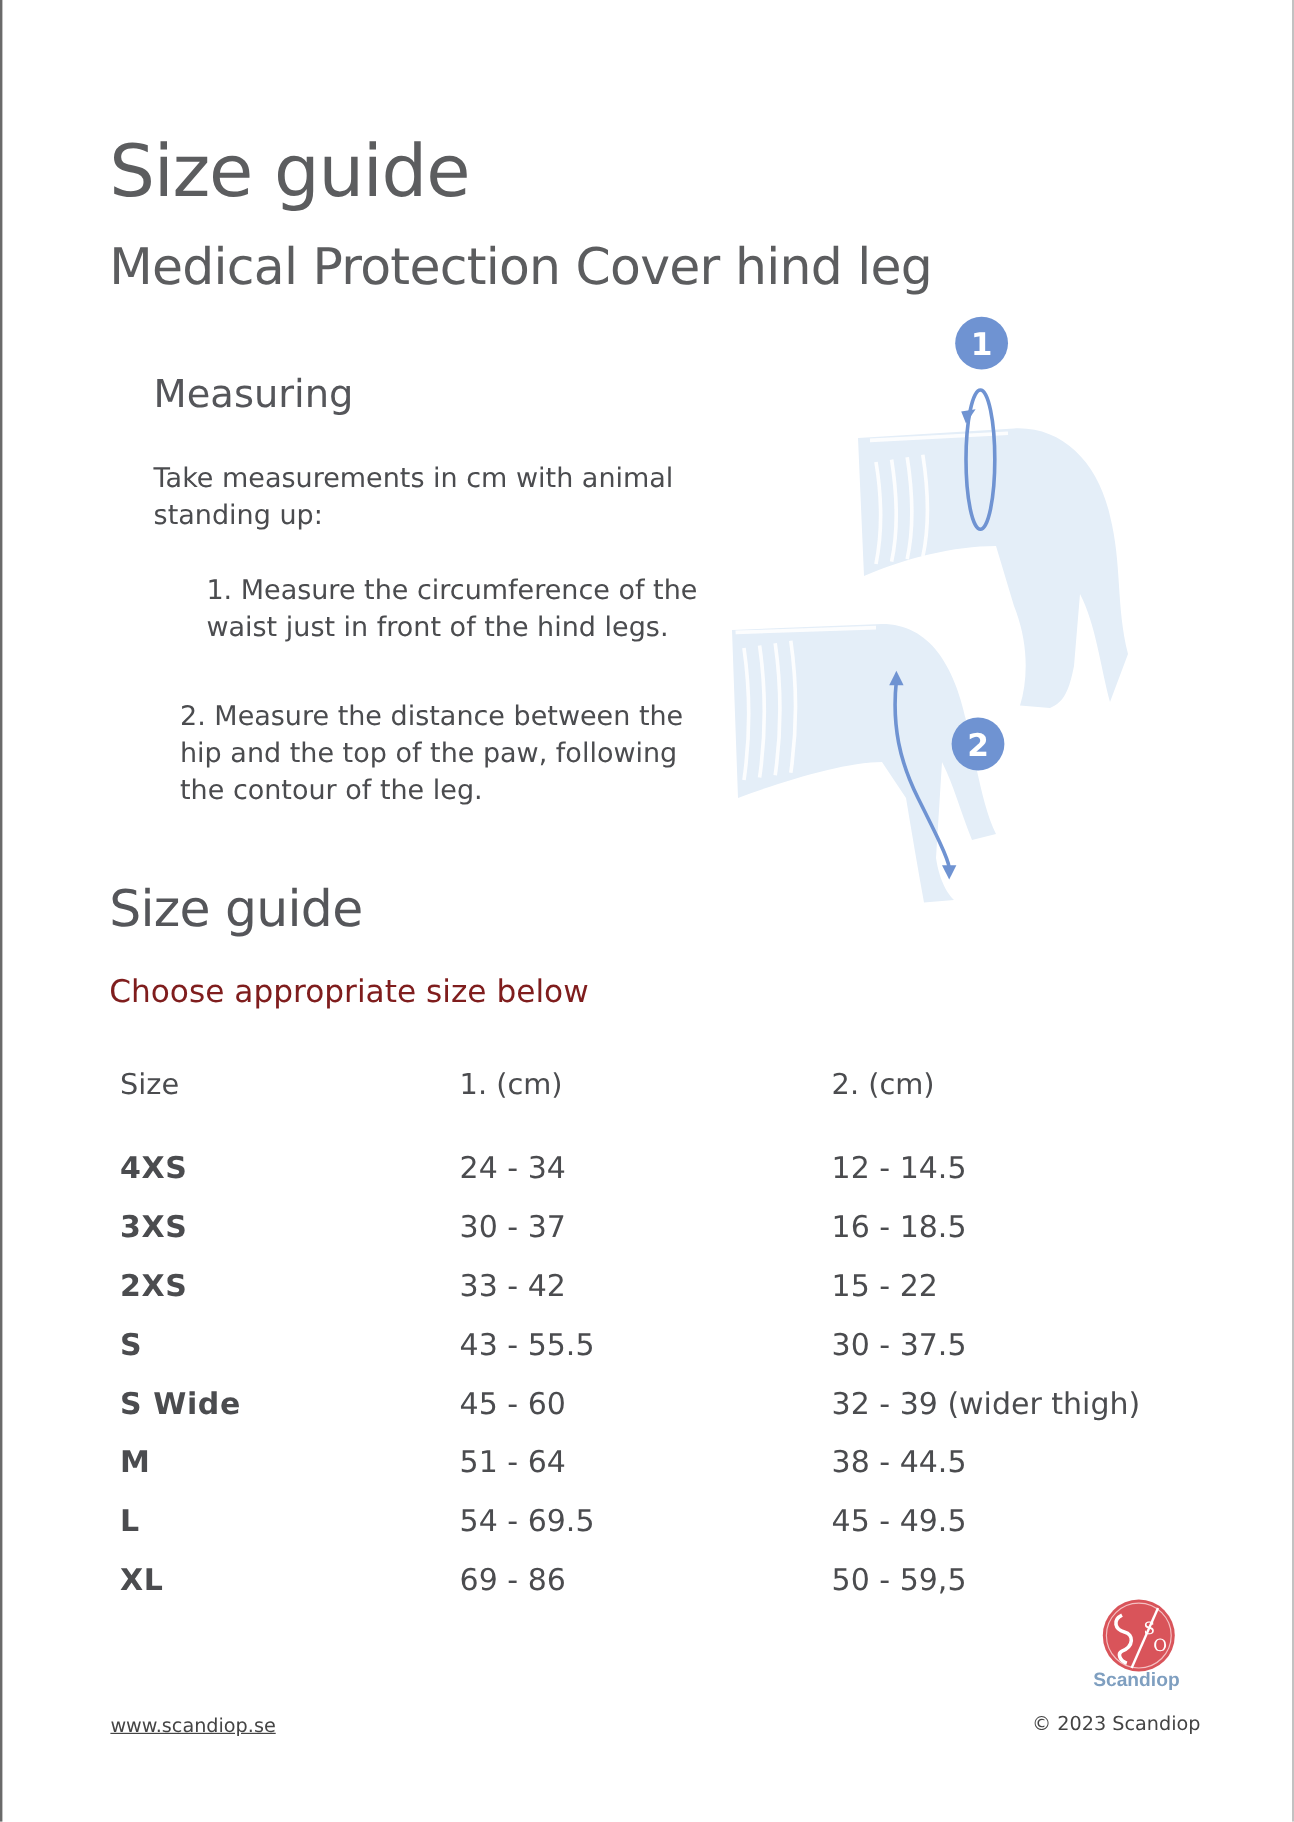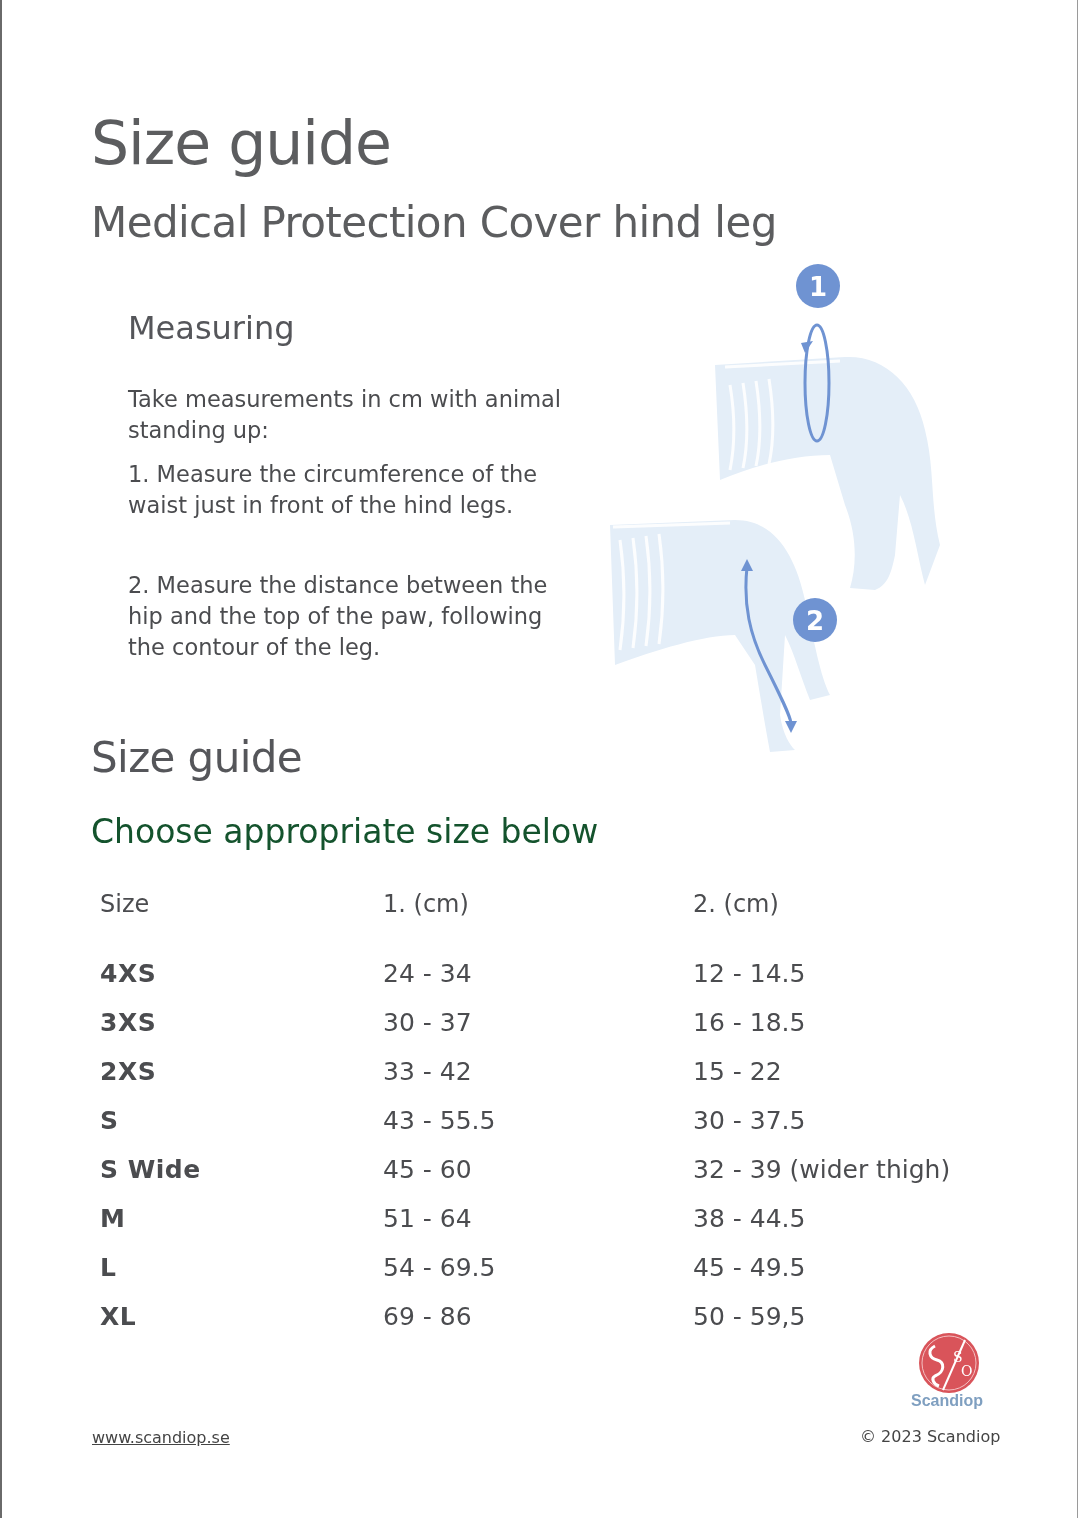--- a/index.html
+++ b/index.html
@@ -9,25 +9,25 @@
     font-family: "DejaVu Sans", sans-serif;
     color: #4e4f51;
   }
   .page-border-left { position: absolute; left: 0; top: 0; width: 2px; height: 1518px; background: #6a6a6a; }
   .page-border-right { position: absolute; right: 0; top: 0; width: 1px; height: 1518px; background: #9a9a9a; }
   .title { position: absolute; left: 91px; top: 108px; font-size: 60px; color: #5c5d5f; letter-spacing: -1px; }
   .subtitle { position: absolute; left: 91px; top: 198px; font-size: 42px; color: #5c5d5f; letter-spacing: -0.6px; }
   .measuring-h { position: absolute; left: 128px; top: 309px; font-size: 32px; color: #55565a; }
   .para { position: absolute; left: 128px; font-size: 22.5px; line-height: 31px; color: #4b4c4f; width: 460px; }
   .p1 { top: 384px; }
-  .p2 { top: 459px; }
-  .p3 { top: 570px; }
+  .p2 { top: 477px; margin-left: 44px; }
+  .p3 { top: 582px; margin-left: 22px; }
   .illustration { position: absolute; left: 595px; top: 255px; width: 380px; height: 510px; }
   .sg2 { position: absolute; left: 91px; top: 733px; font-size: 42px; color: #55565a; letter-spacing: -0.6px; }
-  .choose { position: absolute; left: 91px; top: 812px; font-size: 33px; color: #14532d; }
+  .choose { position: absolute; left: 91px; top: 812px; font-size: 26px; color: #7f1d1d; }
   .table { position: absolute; left: 100px; top: 890px; width: 900px; text-align: right; }
   .thead, .trow { position: relative; height: 49px; }
   .thead { height: 69px; }
   .c { position: absolute; top: 0; white-space: nowrap; }
   .c1 { left: 0; }
   .c2 { left: 283px; }
   .c3 { left: 593px; }
   .thead .c { font-size: 24px; color: #4b4c4f; }
   .trow .c { font-size: 25px; color: #4b4c4f; }
   .trow .c1 { font-weight: bold; font-size: 25px; color: #4b4c4f; letter-spacing: 0.5px; }

